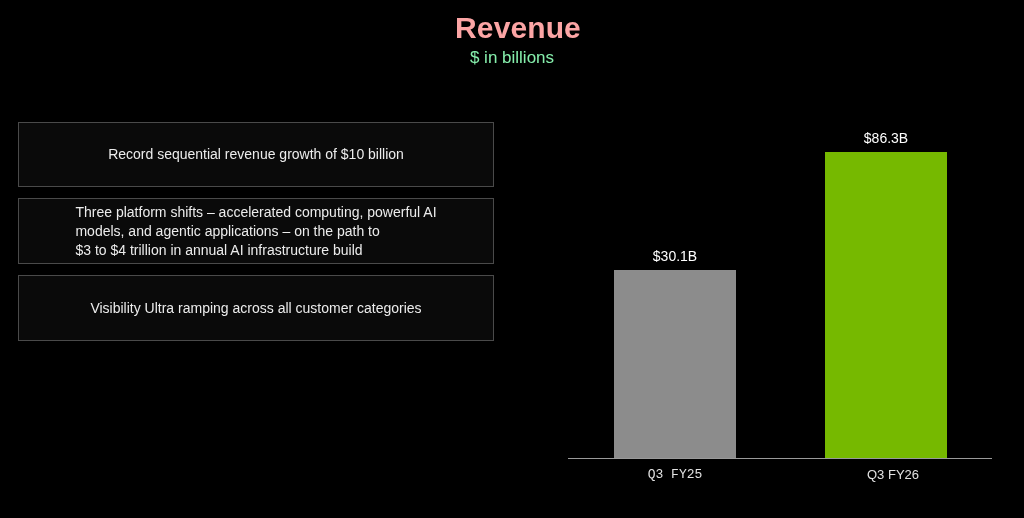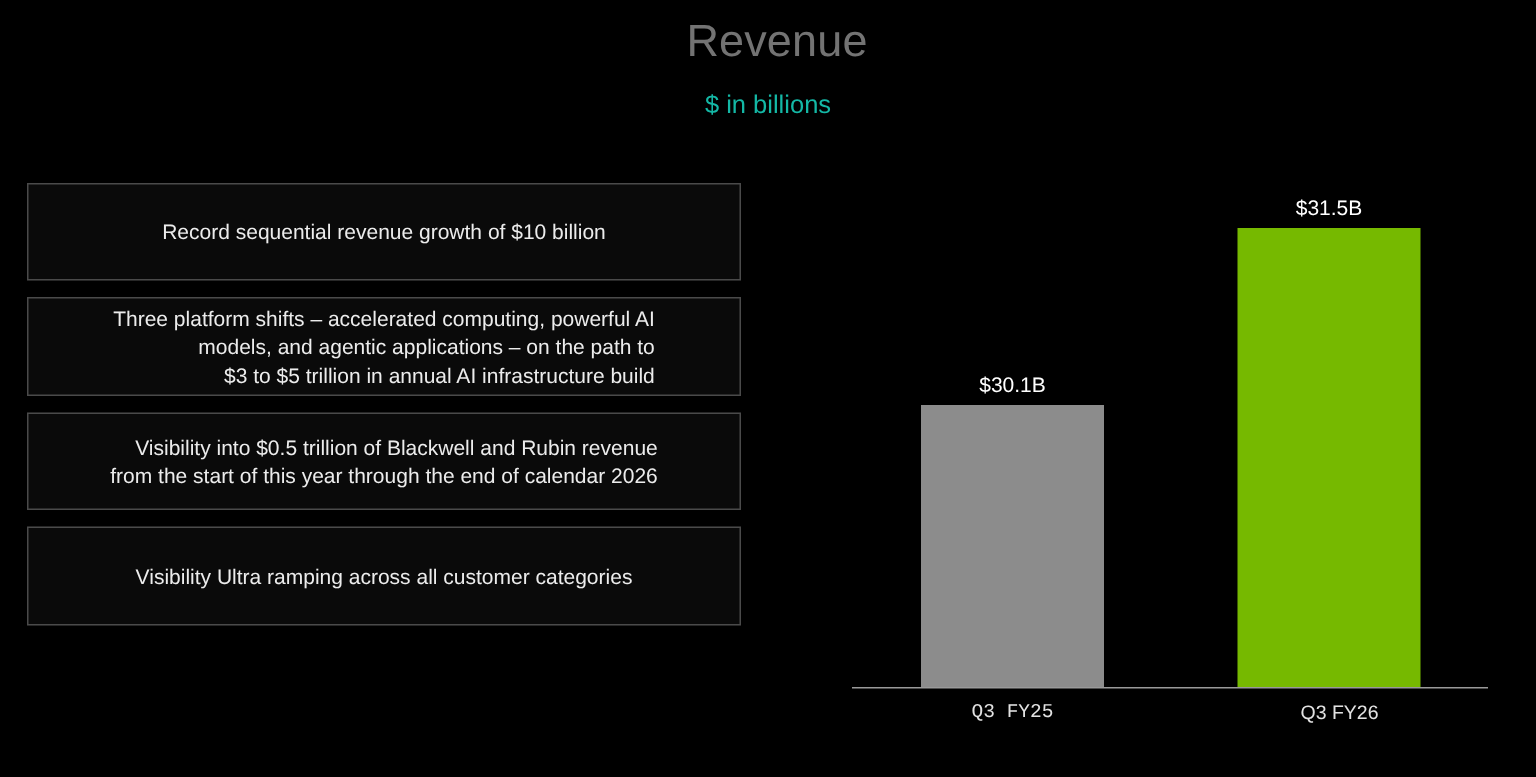--- a/index.html
+++ b/index.html
@@ -26,32 +26,32 @@
   
   .header {
     position: absolute;
     left: 0;
     top: 10px;
     width: 1024px;
     text-align: center;
   }
   .title {
     font-size: 30px;
-    font-weight: normal;
-    color: #737373;
+    font-weight: bold;
+    color: #fca5a5;
     letter-spacing: 0.1px;
     line-height: 36px;
     margin-left: 12px;
   }
   .subtitle {
     font-size: 17px;
     font-weight: normal;
-    color: #14b8a6;
+    color: #86efac;
     line-height: 22px;
-    margin-top: 13px;
+    margin-top: 1px;
   }
 
   
   .bullets {
     position: absolute;
     left: 18px;
     top: 122px;
     width: 476px;
   }
   .bullet-box {
@@ -64,21 +64,21 @@
     justify-content: center;
     margin-bottom: 11px;
     padding: 6px 14px;
   }
   .bullet-box.h-tall { height: 65px; }
   .bullet-box.h-mid  { height: 66px; }
   .bullet-text {
     font-size: 14px;
     line-height: 19px;
     color: #ececec;
-    text-align: right;
+    text-align: left;
     white-space: pre-line;
   }
 
   
   .chart {
     position: absolute;
     left: 560px;
     top: 120px;
     width: 450px;
     height: 380px;
@@ -144,45 +144,41 @@
 
   <div class="bullets">
 
     <div class="bullet-box h-tall">
       <div class="bullet-text">Record sequential revenue growth of $10 billion</div>
     </div>
 
     <div class="bullet-box h-mid">
       <div class="bullet-text">Three platform shifts – accelerated computing, powerful AI
 models, and agentic applications – on the path to
-$3 to $5 trillion in annual AI infrastructure build</div>
+$3 to $4 trillion in annual AI infrastructure build</div>
     </div>
 
-    <div class="bullet-box h-tall">
-      <div class="bullet-text">Visibility into $0.5 trillion of Blackwell and Rubin revenue
-from the start of this year through the end of calendar 2026</div>
-    </div>
 
     <div class="bullet-box h-mid">
       <div class="bullet-text">Visibility Ultra ramping across all customer categories</div>
     </div>
 
 
   </div>
 
   <div class="chart">
     <div class="plot">
 
       <div class="bar-group g0">
         <div class="bar-value" style="bottom: 193px;">$30.1B</div>
         <div class="bar gray" style="height: 188px; background: rgb(140, 140, 140);"></div>
       </div>
 
       <div class="bar-group g1">
-        <div class="bar-value" style="bottom: 311px;">$31.5B</div>
+        <div class="bar-value" style="bottom: 311px;">$86.3B</div>
         <div class="bar green" style="height: 306px; background: rgb(118, 185, 0);"></div>
       </div>
 
     </div>
 
     <div class="axis-line" style="background: rgb(154, 154, 154);"></div>
 
     <div class="cat-label c0">Q3 FY25</div>
     <div class="cat-label c1">Q3 FY26</div>
   </div>

